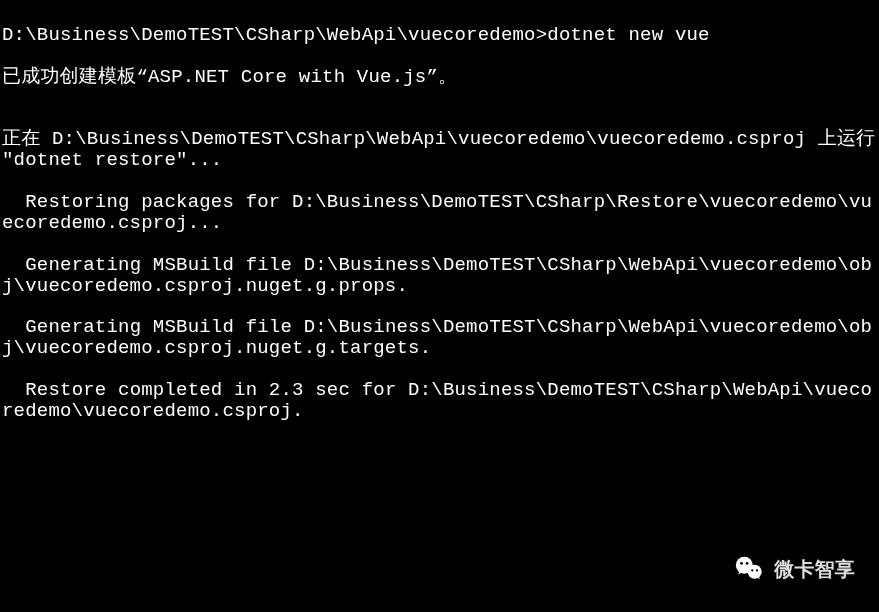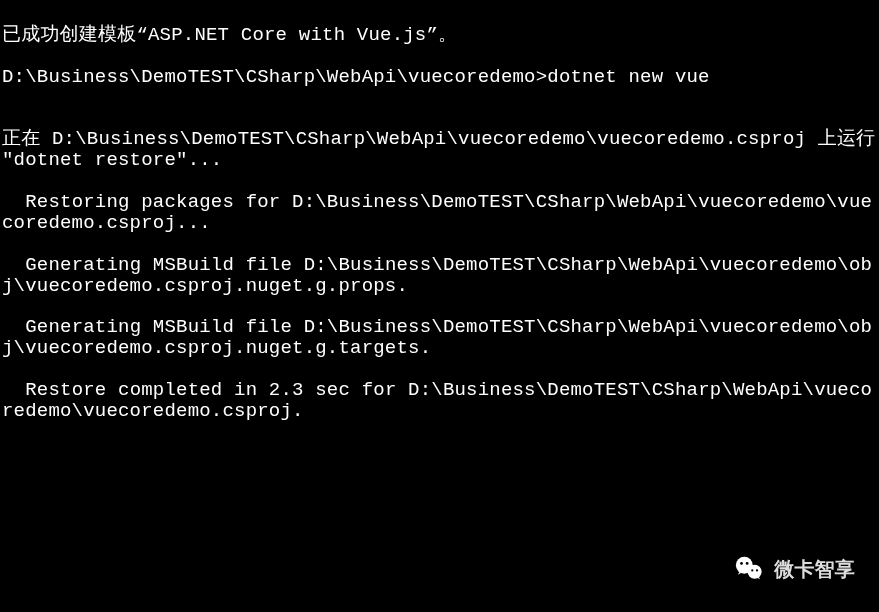--- a/index.html
+++ b/index.html
@@ -47,25 +47,25 @@
     .wechat-icon svg {
       width: 100%;
       height: 100%;
       fill: #fff;
     }
   </style>
 </head>
 <body>
 
 <div class="terminal">
+<span class="line">D:\Business\DemoTEST\CSharp\WebApi\vuecoredemo&gt;dotnet new vue</span>
 <span class="line">已成功创建模板“ASP.NET Core with Vue.js”。</span>
-<span class="line">D:\Business\DemoTEST\CSharp\WebApi\vuecoredemo&gt;dotnet new vue</span>
 <span class="line"></span>
 <span class="line">正在 D:\Business\DemoTEST\CSharp\WebApi\vuecoredemo\vuecoredemo.csproj 上运行 "dotnet restore"...</span>
-<span class="line">  Restoring packages for D:\Business\DemoTEST\CSharp\WebApi\vuecoredemo\vuecoredemo.csproj...</span>
+<span class="line">  Restoring packages for D:\Business\DemoTEST\CSharp\Restore\vuecoredemo\vuecoredemo.csproj...</span>
 <span class="line">  Generating MSBuild file D:\Business\DemoTEST\CSharp\WebApi\vuecoredemo\obj\vuecoredemo.csproj.nuget.g.props.</span>
 <span class="line">  Generating MSBuild file D:\Business\DemoTEST\CSharp\WebApi\vuecoredemo\obj\vuecoredemo.csproj.nuget.g.targets.</span>
 <span class="line">  Restore completed in 2.3 sec for D:\Business\DemoTEST\CSharp\WebApi\vuecoredemo\vuecoredemo.csproj.</span>
 <span class="line"></span>
 <span class="line"></span>
 
 <span class="line"></span>
 
 
 

